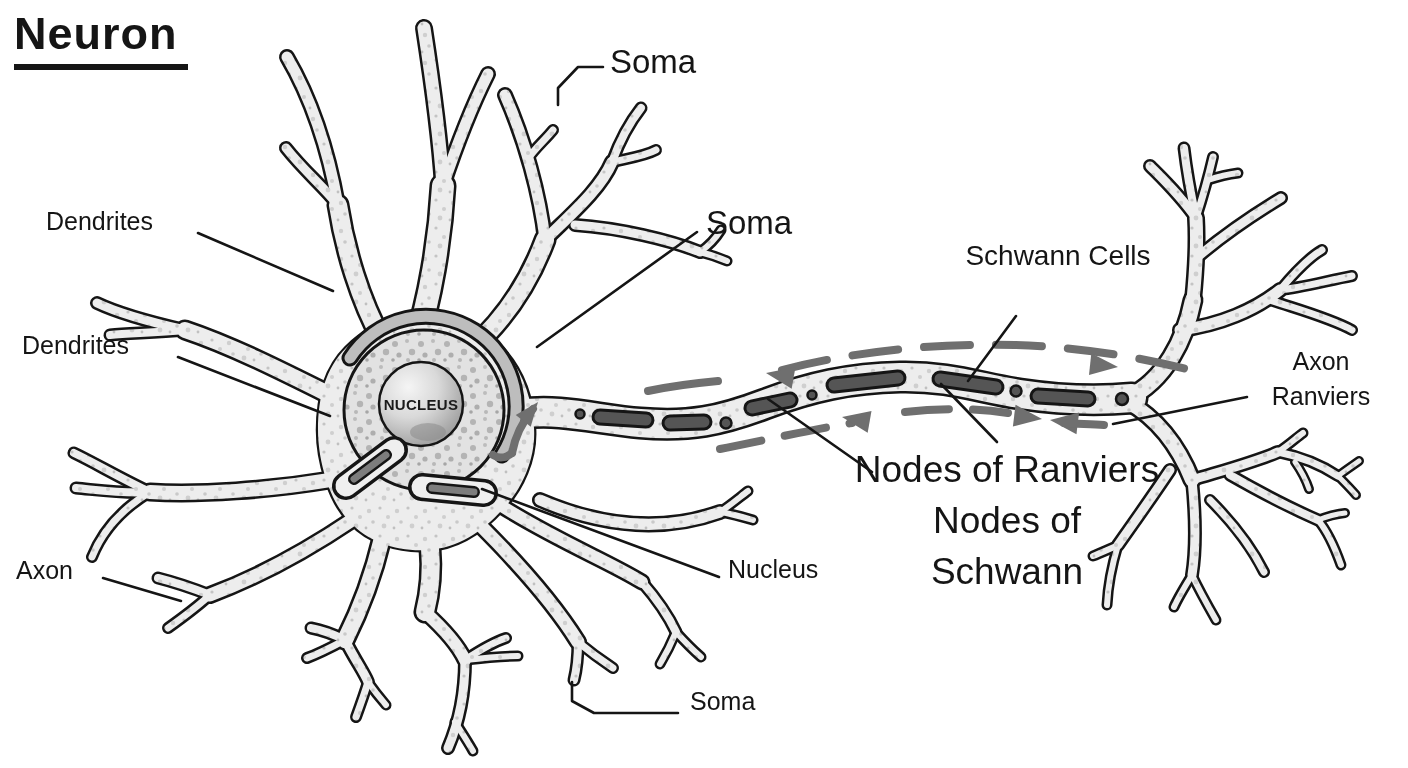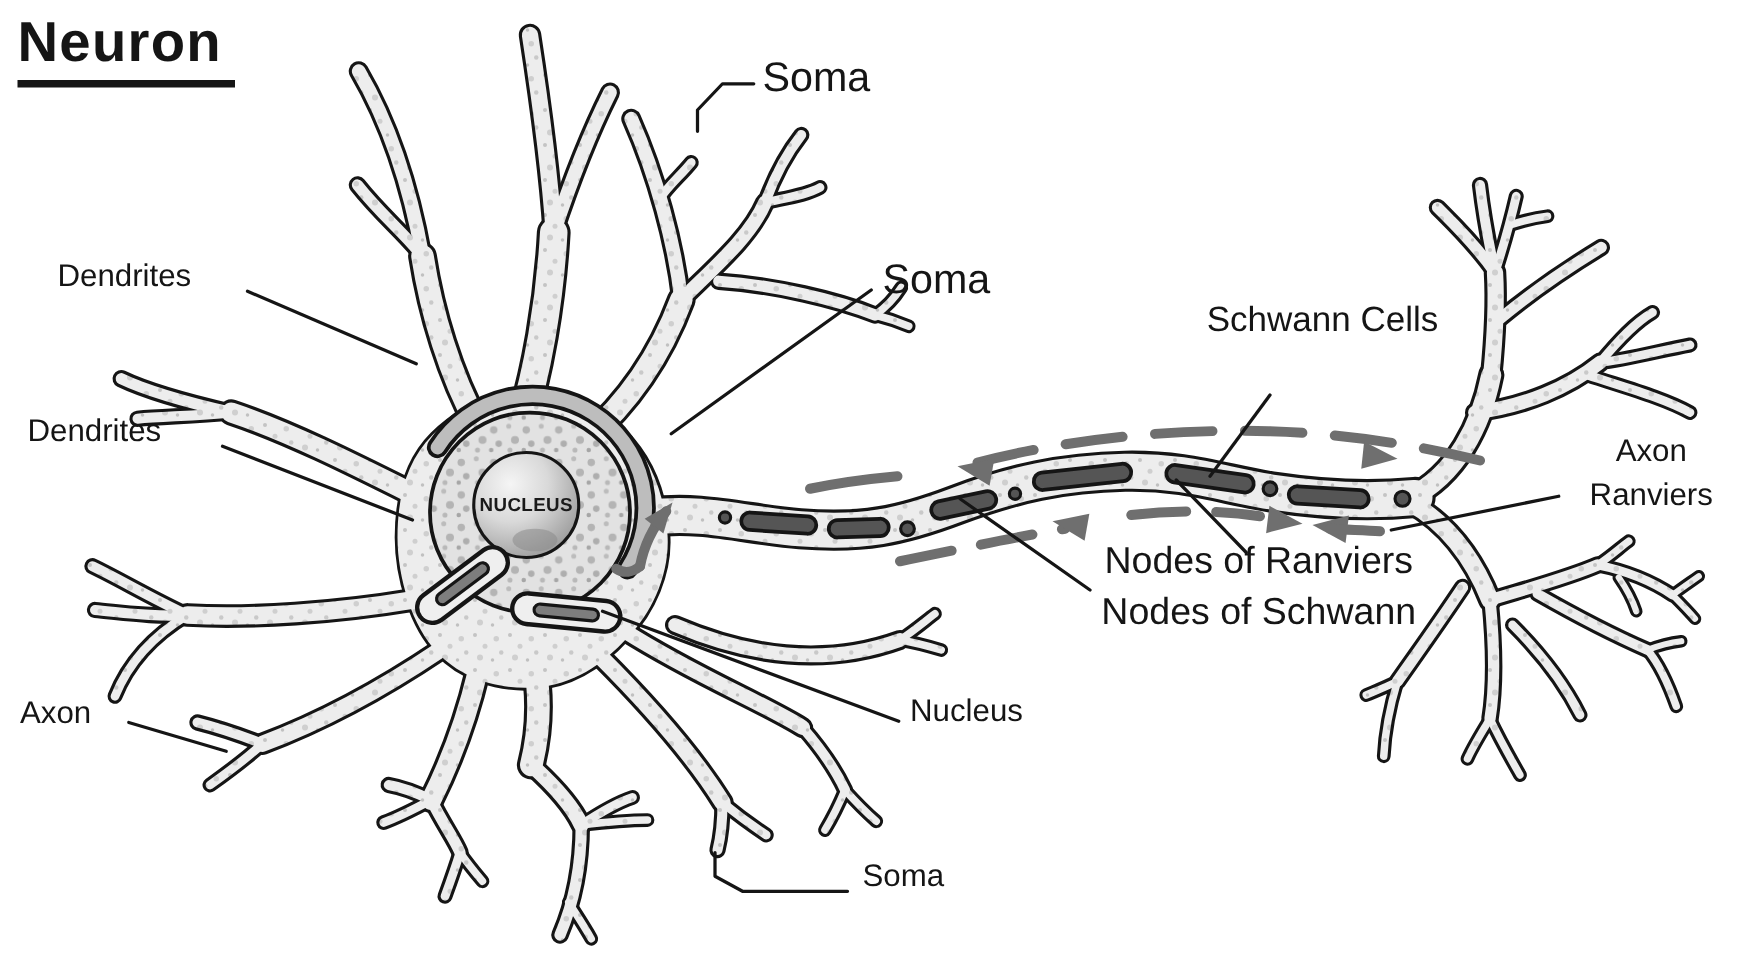--- a/index.html
+++ b/index.html
@@ -394,21 +394,21 @@
 <div class="lab" style="left:46px;top:209px">Dendrites</div>
 <div class="lab" style="left:22px;top:333px">Dendrites</div>
 <div class="lab" style="left:706px;top:206px;font-size:33px">Soma</div>
 <div class="lab center two-line" style="left:924px;top:237px;width:268px;font-size:28px">
   <div>Schwann Cells</div>
 </div>
 <div class="lab center two-line" style="left:1238px;top:344px;width:166px">
   <div>Axon</div>
   <div>Ranviers</div>
 </div>
-<div class="lab center two-line" style="left:852px;top:428px;width:310px;font-size:30px">
+<div class="lab center two-line" style="left:852px;top:444px;width:310px;font-size:37px">
   <div>Nodes of Ranviers</div>
   <div>Nodes of Schwann</div>
 </div>
 <div class="lab" style="left:728px;top:557px">Nucleus</div>
 <div class="lab" style="left:16px;top:558px">Axon</div>
 <div class="lab" style="left:690px;top:689px">Soma</div>
 <div id="nucleus-inner">NUCLEUS</div>
 
 </div>
 

